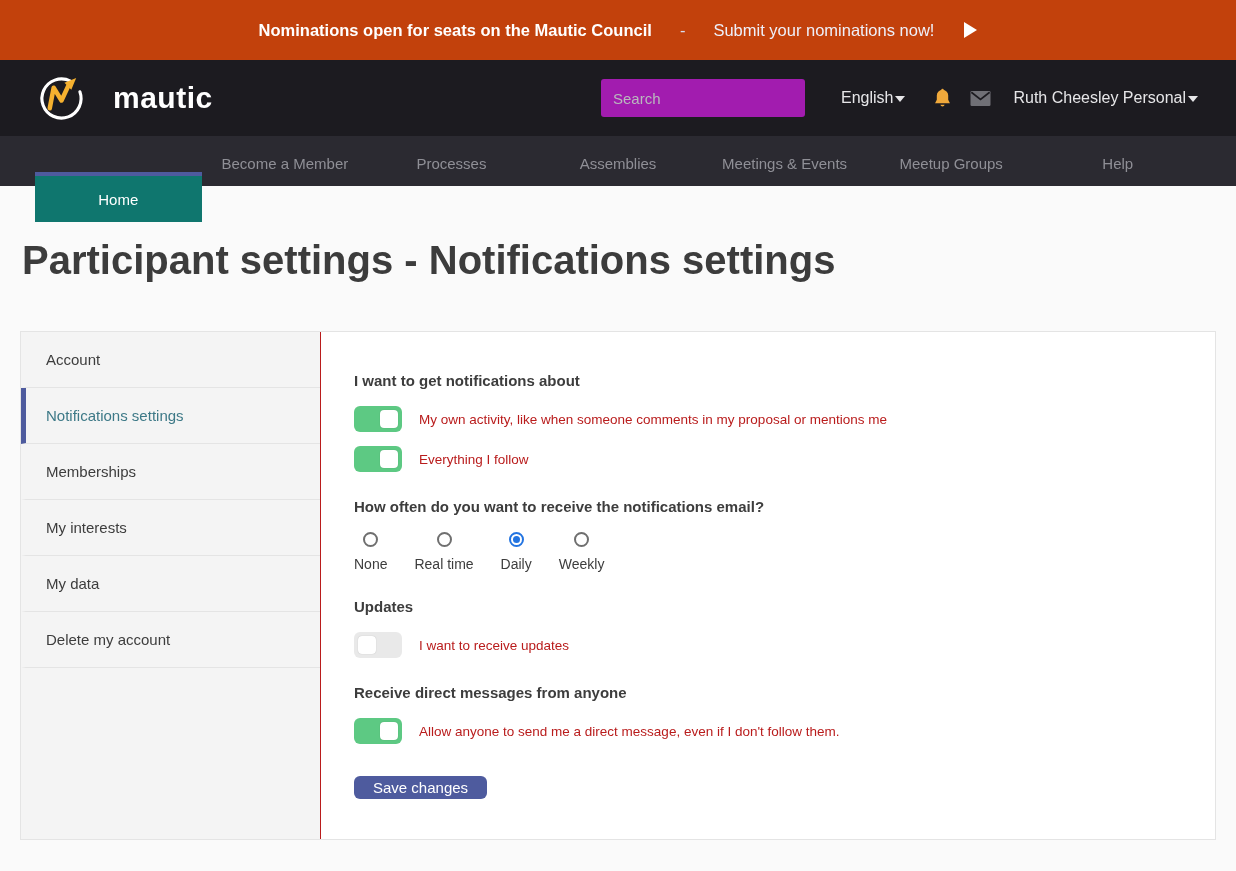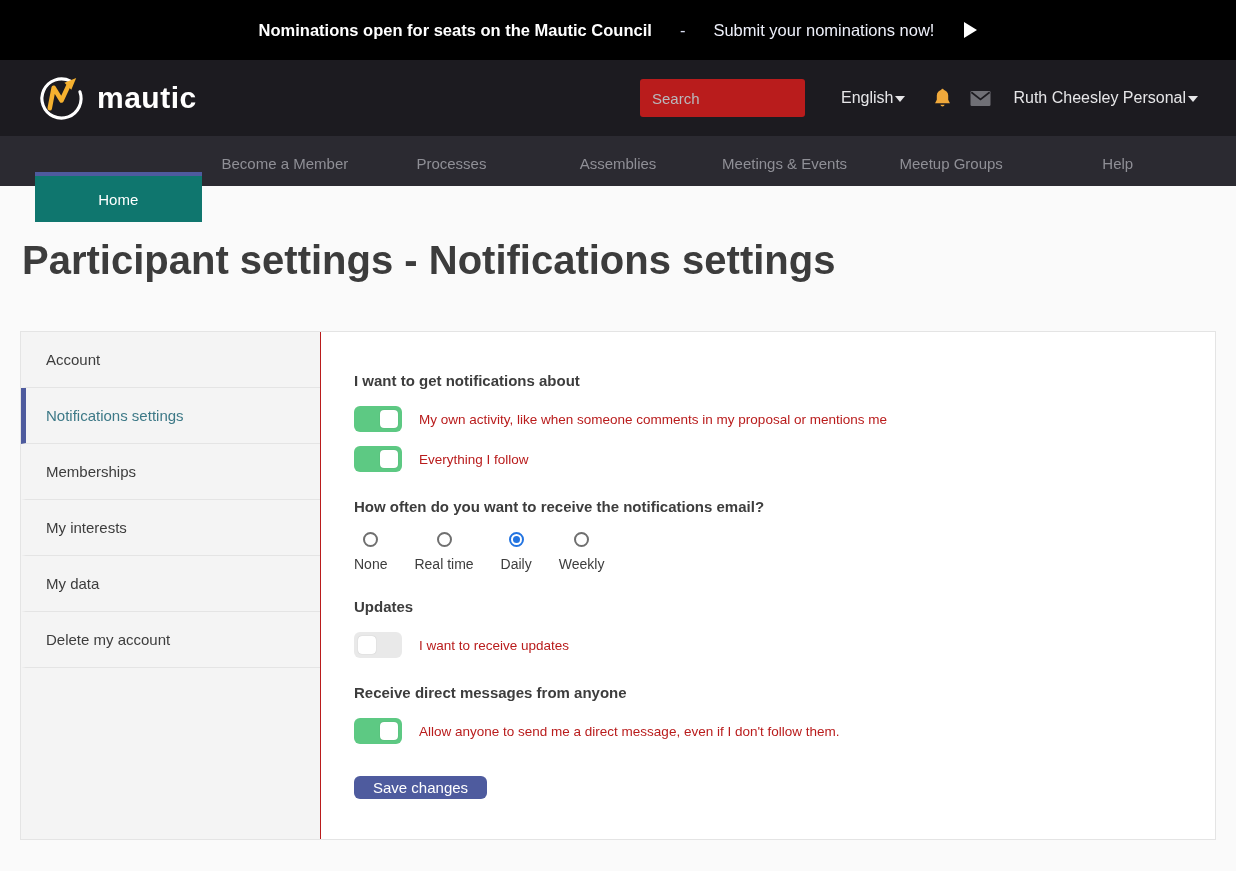--- a/index.html
+++ b/index.html
@@ -5,45 +5,45 @@
   * { box-sizing: border-box; margin: 0; padding: 0; }
   html,body { width:1236px; height:871px; overflow:hidden; }
   body {
     font-family: "Liberation Sans", sans-serif;
     background:#fafafa;
     color:#3d3d3d;
   }
 
   
   .banner {
-    height:60px; background:#000000; color:#fff;
+    height:60px; background:#c2410c; color:#fff;
     display:flex; align-items:center; justify-content:center; gap:28px;
     font-size:16.5px;
   }
   .banner .bold { font-weight:700; }
   .banner .sep  { color:#d8ddf0; }
   .banner .cta  { color:#eef0fa; cursor:pointer; }
   .play-tri {
     width:0; height:0; display:inline-block;
     border-left:13px solid #fff;
     border-top:8px solid transparent;
     border-bottom:8px solid transparent;
     margin-left:2px;
   }
 
   
   .header {
     height:76px; background:#1c1b20;
     display:flex; align-items:center; padding:0 38px;
   }
-  .logo { display:flex; align-items:center; gap:12px; cursor:pointer; }
+  .logo { display:flex; align-items:center; gap:28px; cursor:pointer; }
   .logo-word { color:#fff; font-size:30px; font-weight:600; letter-spacing:0.5px; }
   .search-box {
     margin-left:auto;
-    width:165px; height:38px; background:#b91c1c; border-radius:3px;
+    width:204px; height:38px; background:#a21caf; border-radius:3px;
     display:flex; align-items:center; padding:0 12px;
   }
   .search-box input {
     flex:1; background:transparent; border:none; outline:none;
     color:#d6d6da; font-size:15px; font-family:"Liberation Sans",sans-serif;
   }
   .search-box input::placeholder { color:#b9b9bd; }
   .hdr-item { display:flex; align-items:center; gap:2px; color:#e6e6e8; font-size:16px; cursor:pointer; }
   .lang { margin-left:36px; }
   .icon-btn { margin-left:28px; cursor:pointer; display:flex; align-items:center; }

